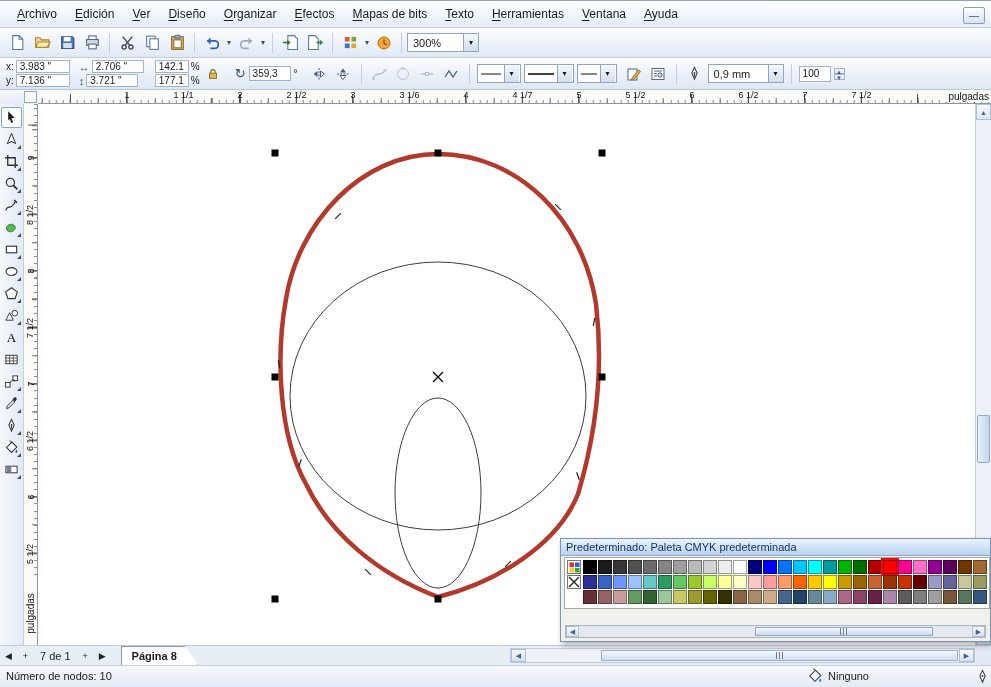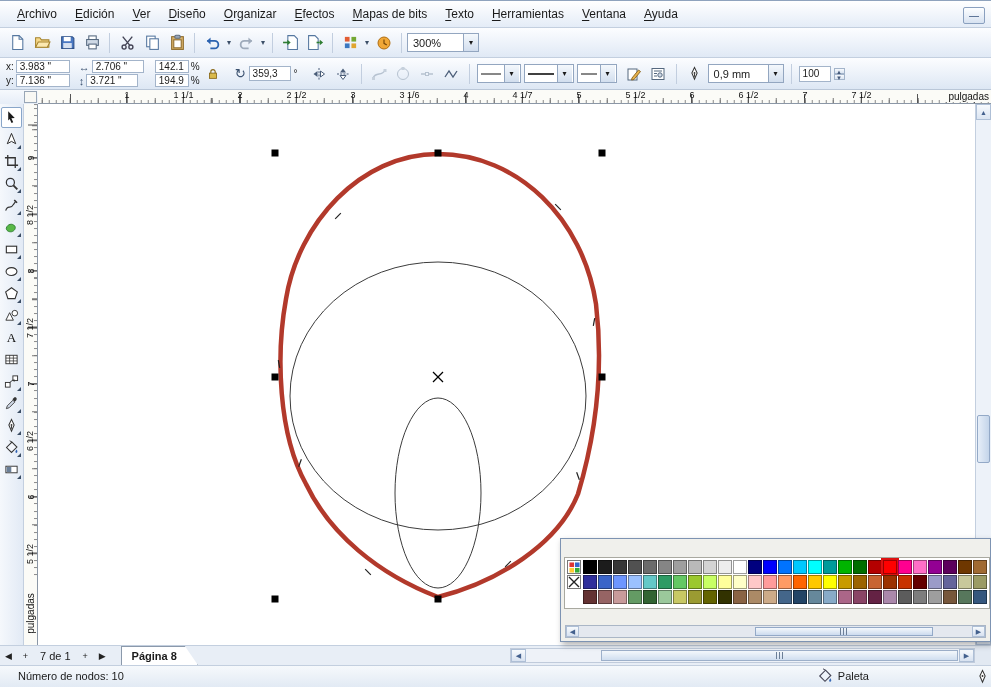--- a/index.html
+++ b/index.html
@@ -122,21 +122,21 @@
     border:1px solid #c0cbdb;box-sizing:border-box;}
   .hs-btn{position:absolute;top:0;bottom:0;width:15px;background:linear-gradient(#f7fafd,#d8e2f0);
     border:1px solid #aebfd6;box-sizing:border-box;display:flex;align-items:center;justify-content:center;font-size:7px;color:#44618e;}
   .hs-thumb{position:absolute;top:1px;bottom:1px;left:90px;right:16px;background:linear-gradient(#f4f8fc,#d0deef);
     border:1px solid #9db0ca;display:flex;align-items:center;justify-content:center;}
   .pb-corner{position:absolute;right:0;top:0;bottom:0;width:16px;background:#e2e9f2;}
 
   
   .status-bar{position:absolute;left:0;top:665px;width:100%;height:22px;box-sizing:border-box;
     background:linear-gradient(#f6f9fc,#e2eaf4);border-top:1px solid #c3cfdf;font-size:11px;}
-  .st-left{position:absolute;left:18px;top:4px;white-space:nowrap;}
+  .st-left{position:absolute;left:6px;top:4px;white-space:nowrap;}
   .st-center{position:absolute;left:0;right:0;top:4px;text-align:center;white-space:nowrap;}
   .fill-ind{position:absolute;right:122px;top:2px;display:flex;align-items:center;gap:5px;}
   .pen-ind{position:absolute;right:1px;top:3px;width:15px;overflow:hidden;}
 </style>
 </head>
 <body>
 
 <div id="app">
 
   <div class="menu-bar">
@@ -277,21 +277,21 @@
           <span class="pico">↕</span>
         <span class="mfield" style="width:52px">3.721 "</span>
         </div>
     </div>
     <div class="stack" style="margin-left:8px">
       <div class="microrow">
           <span class="mfield" style="width:34px">142.1</span>
         <span class="plabel">%</span>
         </div>
       <div class="microrow">
-          <span class="mfield" style="width:34px">194.9</span>
+          <span class="mfield" style="width:34px">177.1</span>
         <span class="plabel">%</span>
         </div>
     </div>
     <span class="pbtn">
         <svg width="14" height="14" viewBox="0 0 16 16">
           <rect x="4" y="7" width="8" height="6" fill="#d9b94a" stroke="#8a6a1a"></rect>
           <path d="M5.5 7V5.5a2.5 2.5 0 0 1 5 0V7" fill="none" stroke="#8a6a1a" stroke-width="1.3"></path>
         </svg>
       </span>
     <span class="pico" style="margin-left:8px;font-size:13px">↻</span>
@@ -576,20 +576,23 @@
       </svg>
   </div>
 
   <div class="vscroll">
     <div class="vs-btn" style="top:0">▲</div>
     <div class="vs-thumb" style="top:311px;height:46px"></div>
     <div class="vs-btn" style="bottom:0">▼</div>
   </div>
 
   <div class="palette">
+    <div class="pal-title">
+      <span>Predeterminado: Paleta CMYK predeterminada</span>
+    </div>
     <div class="pal-body">
       <div class="pal-special">
         <div class="pal-sp-cell">
           <svg width="11" height="11" viewBox="0 0 12 12">
               <rect x="0.5" y="0.5" width="5" height="5" fill="#d33"></rect>
               <rect x="6.5" y="0.5" width="5" height="5" fill="#36c"></rect>
               <rect x="0.5" y="6.5" width="5" height="5" fill="#fc3"></rect>
               <rect x="6.5" y="6.5" width="5" height="5" fill="#3a3"></rect>
             </svg>
         </div>
@@ -724,21 +727,21 @@
   </div>
 
   <div class="status-bar">
     <span class="st-left">Número de nodos: 10</span>
     <span class="fill-ind">
       <svg width="16" height="16" viewBox="0 0 16 16">
           <path d="M8.5 2.2 L13.8 7.5 L8 13.3 L2.7 8 Z" fill="#eef3fa" stroke="#445" stroke-width="1.1"></path>
           <path d="M8.5 2.2 L6 .8" stroke="#445"></path>
           <path d="M13.5 10.2c1.4 2 .8 3.6-.3 3.6-1.1 0-1.7-1.6.3-3.6z" fill="#3a6ab5"></path>
         </svg>
-      <span>Paleta</span>
+      <span>Ninguno</span>
     </span>
     <span class="pen-ind">
       <svg width="15" height="15" viewBox="0 0 16 16">
           <path d="M8 1.5 L10.8 7.5 L8 14 L5.2 7.5 Z" fill="#fff" stroke="#333" stroke-width="1.1"></path>
           <circle cx="8" cy="7.5" r="1" fill="#333"></circle>
         </svg>
     </span>
   </div>
 
 </div>

